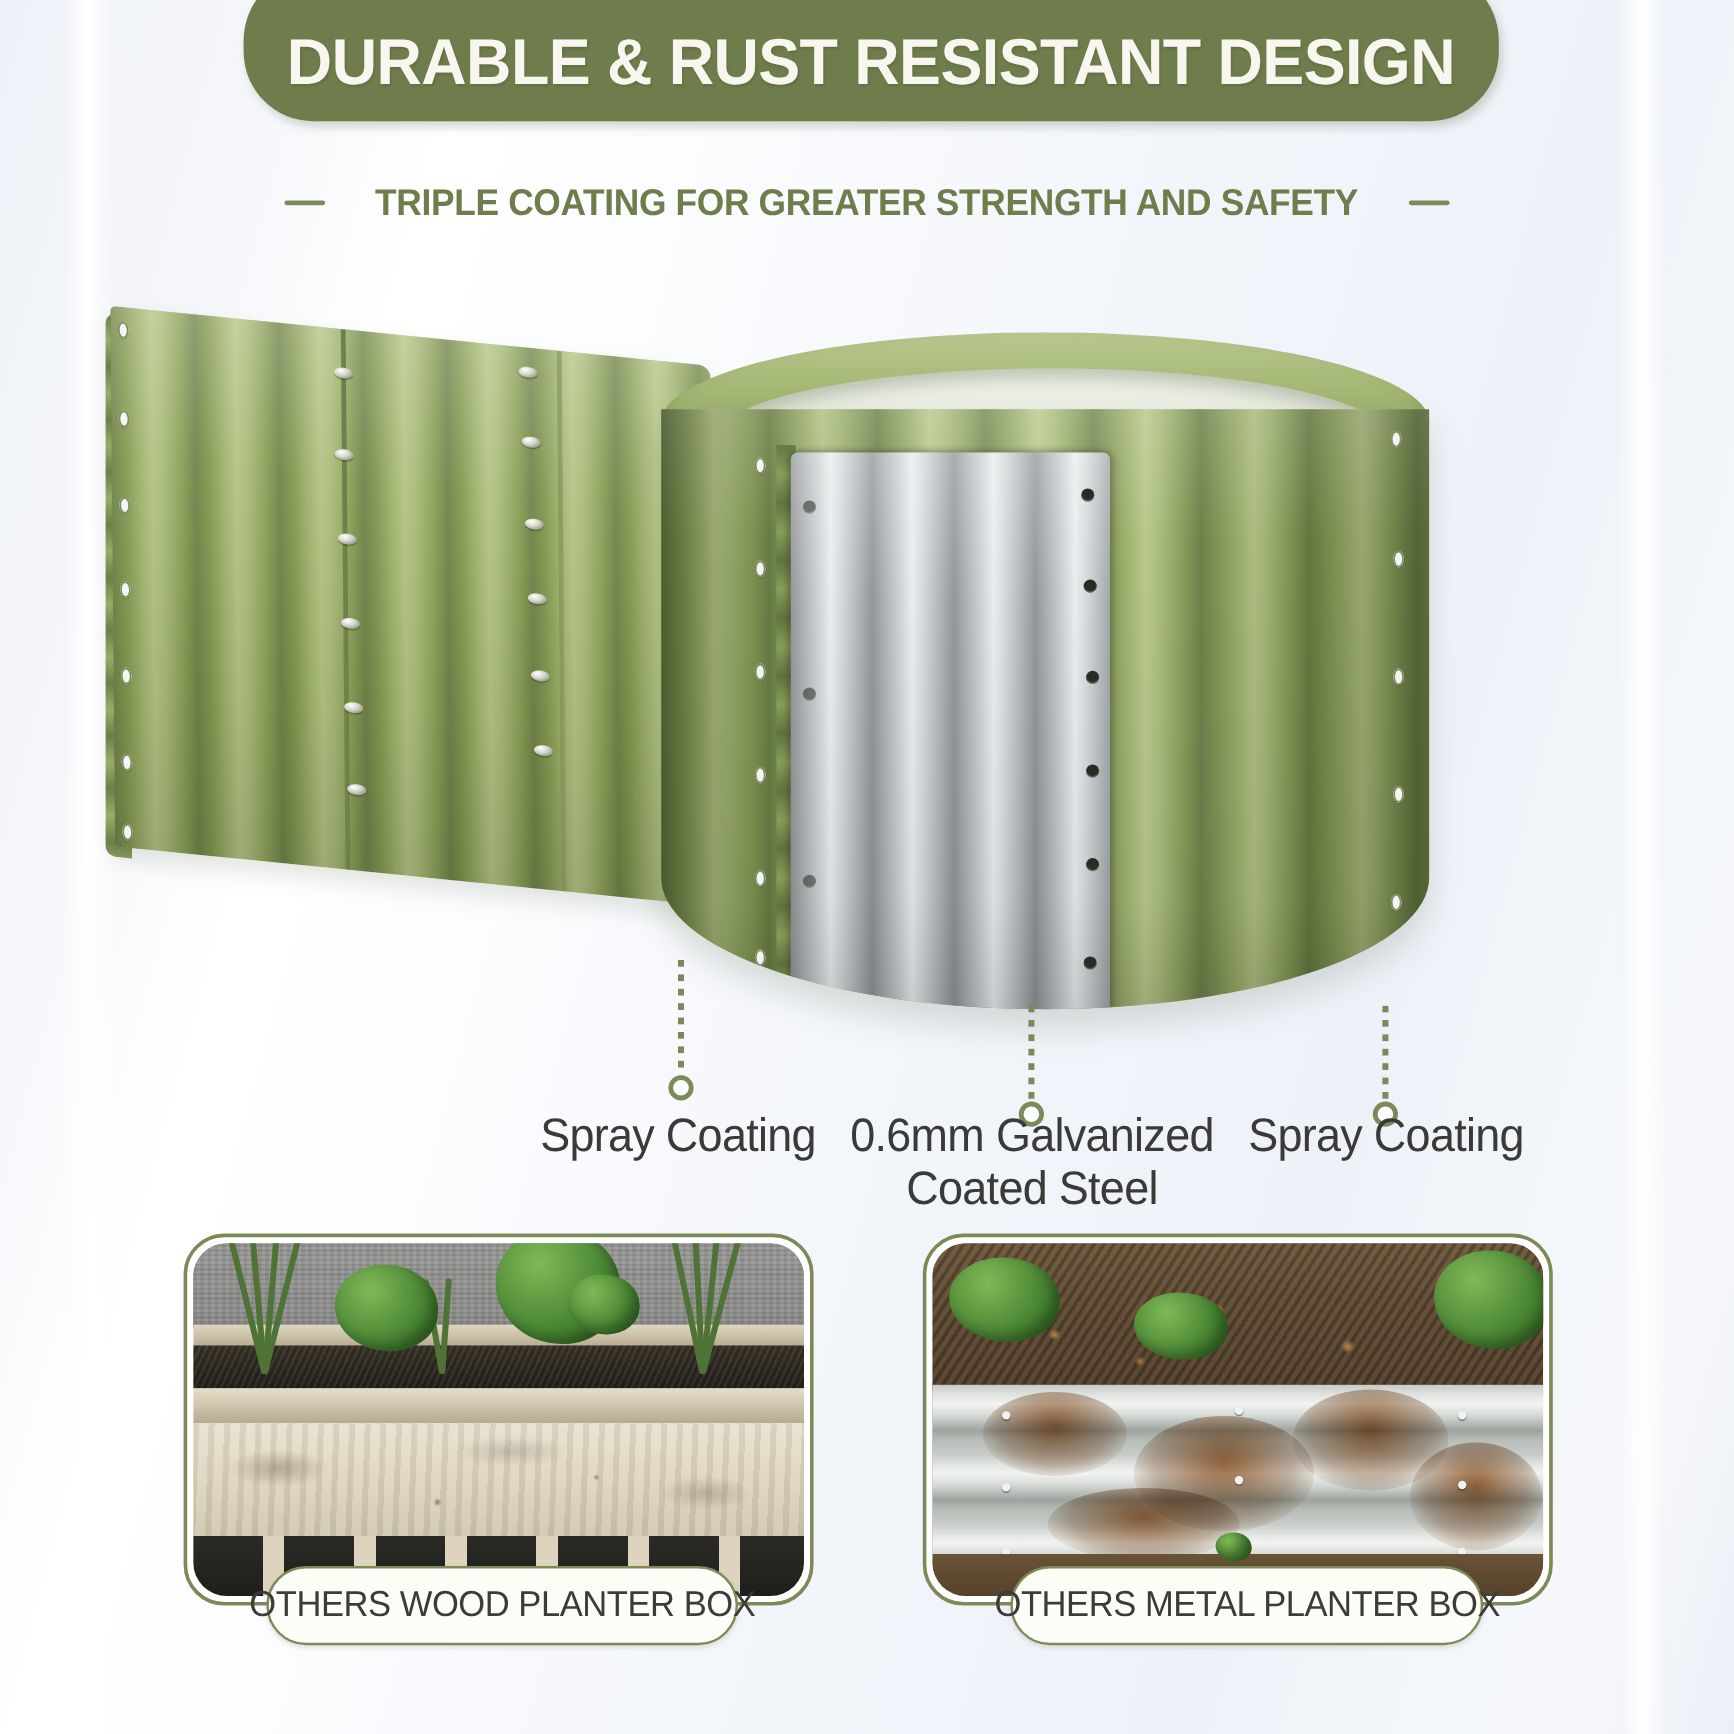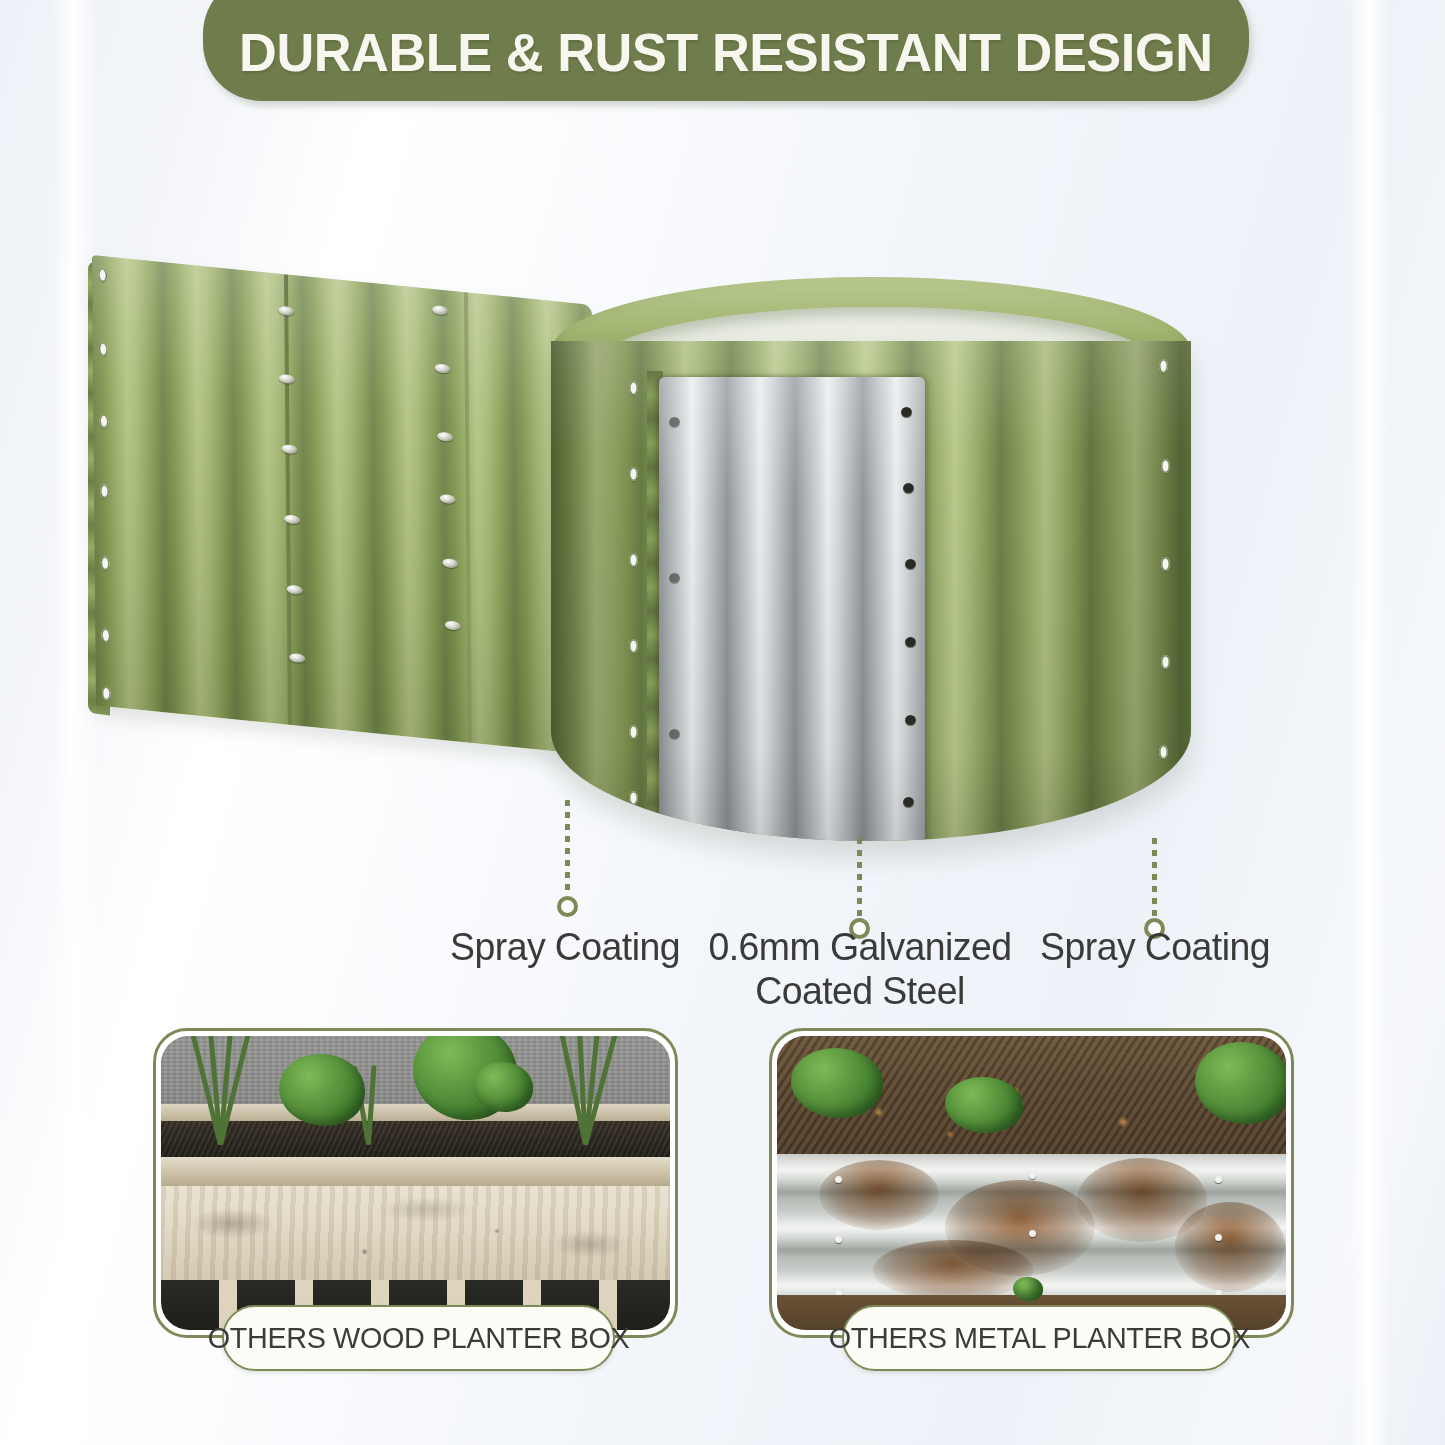--- a/index.html
+++ b/index.html
@@ -342,20 +342,25 @@
 </style>
 </head>
 <body>
 
 <div id="stage">
 
   <div class="title-pill">
     <div class="title-text">DURABLE &amp; RUST RESISTANT DESIGN</div>
   </div>
 
+  <div class="subtitle-row">
+    <div class="sub-dash"></div>
+    <div class="subtitle-text">TRIPLE COATING FOR GREATER STRENGTH AND SAFETY</div>
+    <div class="sub-dash"></div>
+  </div>
 
   <div id="product">
 
     <div class="panel-edge"></div>
     <div class="panel">
       <div class="sheen"></div>
       <div class="seam" style="left:192px;"></div>
       <div class="seam" style="left:372px;opacity:.5;"></div>
 
       <div class="screw" style="left:186px;top:32px;"></div>

